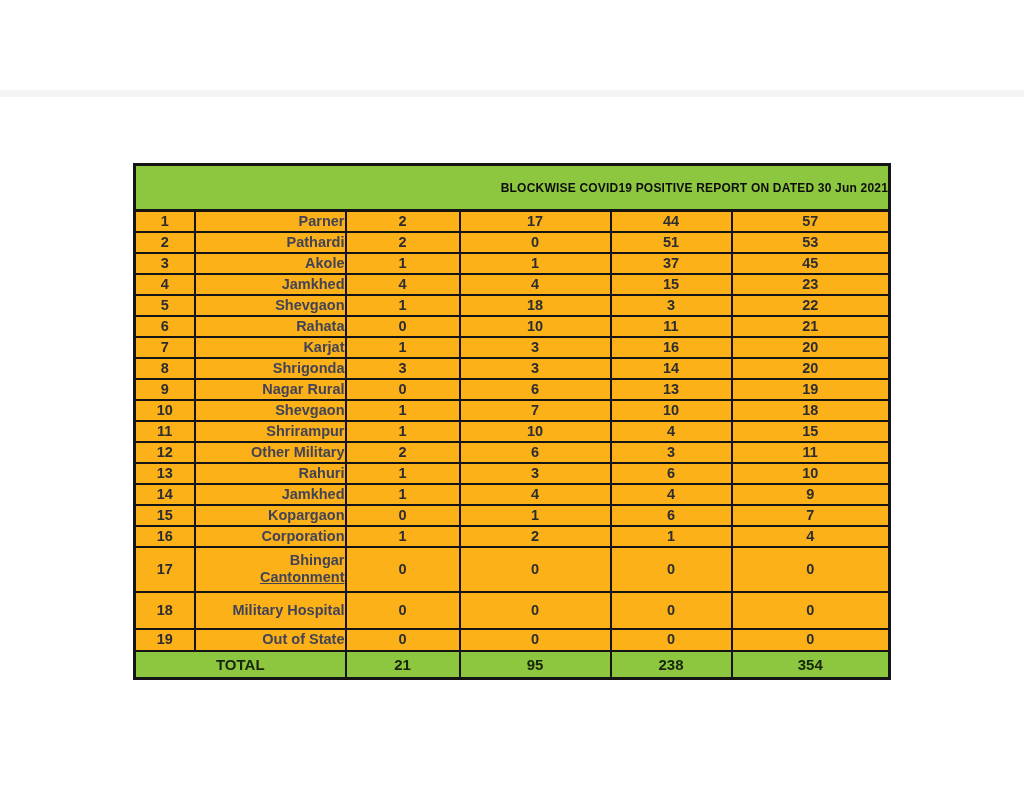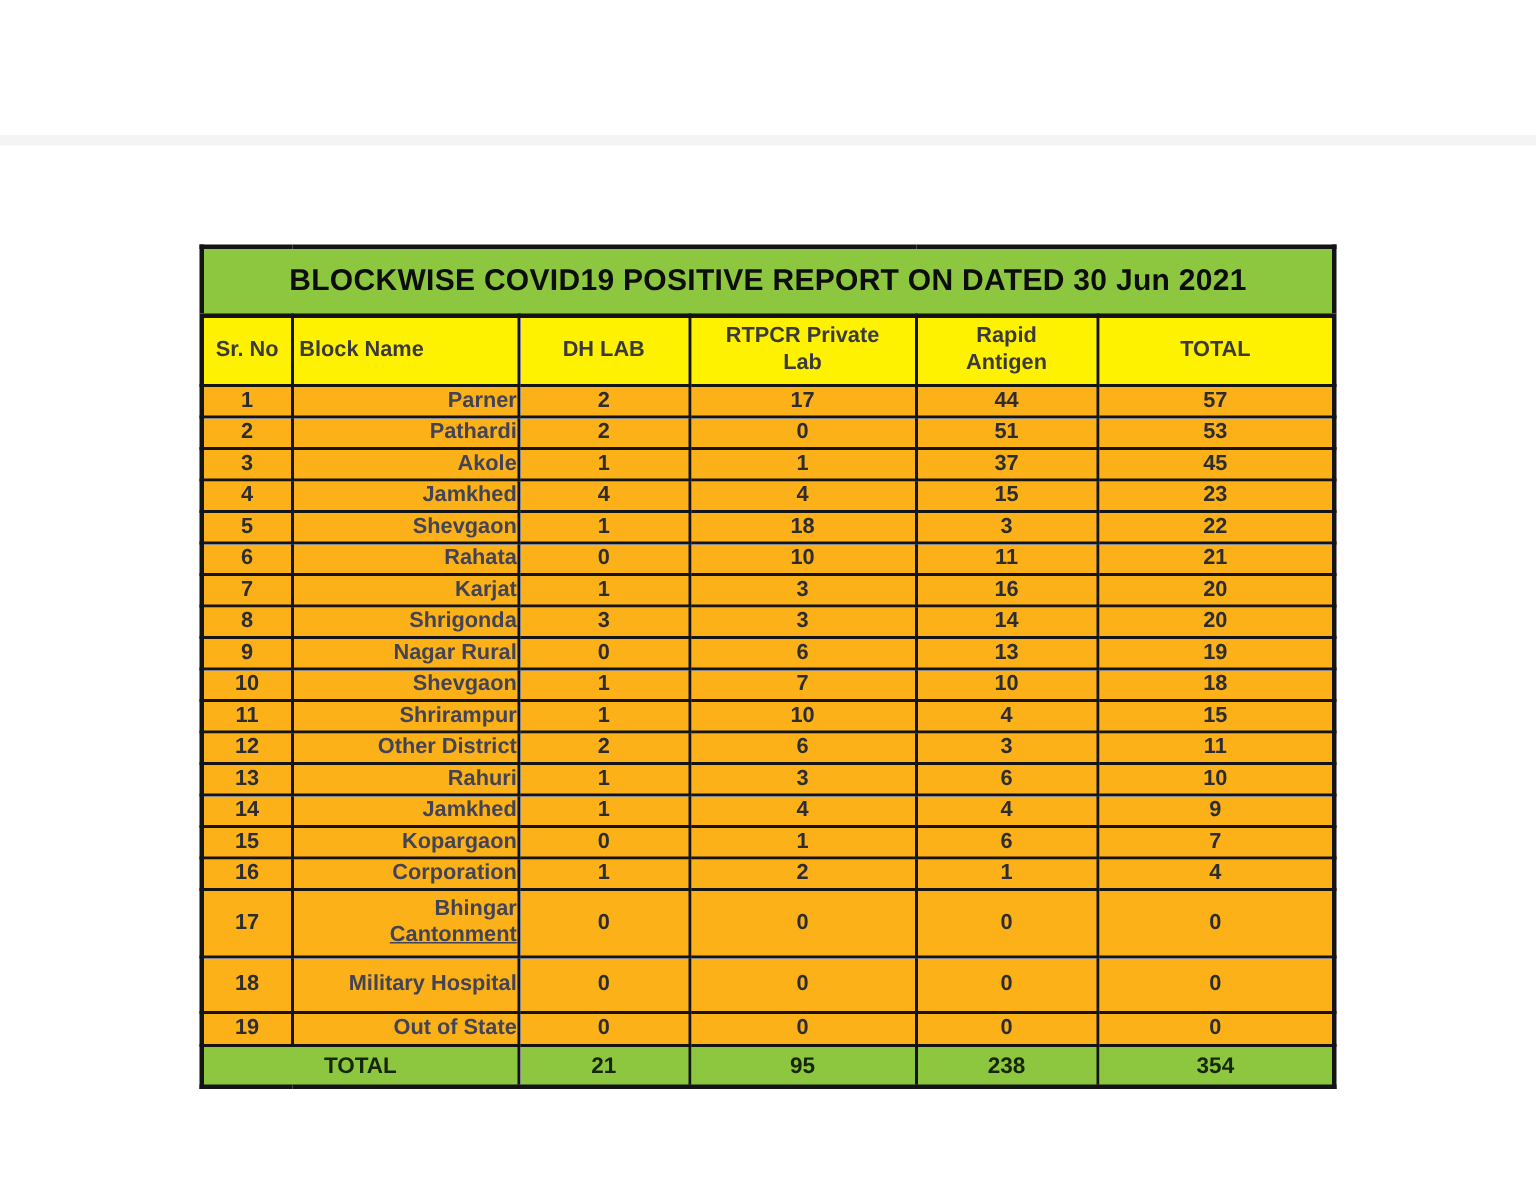--- a/index.html
+++ b/index.html
@@ -41,24 +41,24 @@
     border: 3px solid var(--border);
   }
   table.report th, table.report td {
     border: 2px solid var(--border);
     overflow: hidden;
   }
   tr.title-row { height: 46px; }
   tr.title-row td {
     background: var(--title-bg);
     border-bottom: 3px solid var(--border);
-    text-align: center;
-    vertical-align: middle;
-    font-weight: bold;
-    font-size: 20px;
+    text-align: right;
+    vertical-align: middle;
+    font-weight: bold;
+    font-size: 12px;
     letter-spacing: 0.2px;
     color: var(--title-text);
   }
   tr.header-row { height: 46px; }
   tr.header-row th {
     background: var(--header-bg);
     color: var(--header-text);
     font-weight: bold;
     font-size: 14.5px;
     text-align: center;
@@ -111,28 +111,20 @@
       <col style="width:151px">
       <col style="width:114px">
       <col style="width:151px">
       <col style="width:121px">
       <col style="width:158px">
     </colgroup>
     <thead>
       <tr class="title-row">
         <td colspan="6">BLOCKWISE COVID19 POSITIVE REPORT ON DATED 30 Jun 2021</td>
       </tr>
-      <tr class="header-row">
-          <th><span class="col-label">Sr. No</span></th>
-          <th><span class="col-label">Block Name</span></th>
-          <th><span class="col-label">DH LAB</span></th>
-          <th><span class="col-label">RTPCR Private Lab</span></th>
-          <th><span class="col-label">Rapid Antigen</span></th>
-          <th><span class="col-label">TOTAL</span></th>
-        </tr>
     </thead>
     <tbody>
         <tr>
     <td>1</td>
     <td class="name-cell"><span class="name-text">Parner</span></td>
     <td>2</td>
     <td>17</td>
     <td>44</td>
     <td>57</td>
   </tr>
@@ -211,21 +203,21 @@
         <tr>
     <td>11</td>
     <td class="name-cell"><span class="name-text">Shrirampur</span></td>
     <td>1</td>
     <td>10</td>
     <td>4</td>
     <td>15</td>
   </tr>
         <tr>
     <td>12</td>
-    <td class="name-cell"><span class="name-text">Other District</span></td>
+    <td class="name-cell"><span class="name-text">Other Military</span></td>
     <td>2</td>
     <td>6</td>
     <td>3</td>
     <td>11</td>
   </tr>
         <tr>
     <td>13</td>
     <td class="name-cell"><span class="name-text">Rahuri</span></td>
     <td>1</td>
     <td>3</td>

